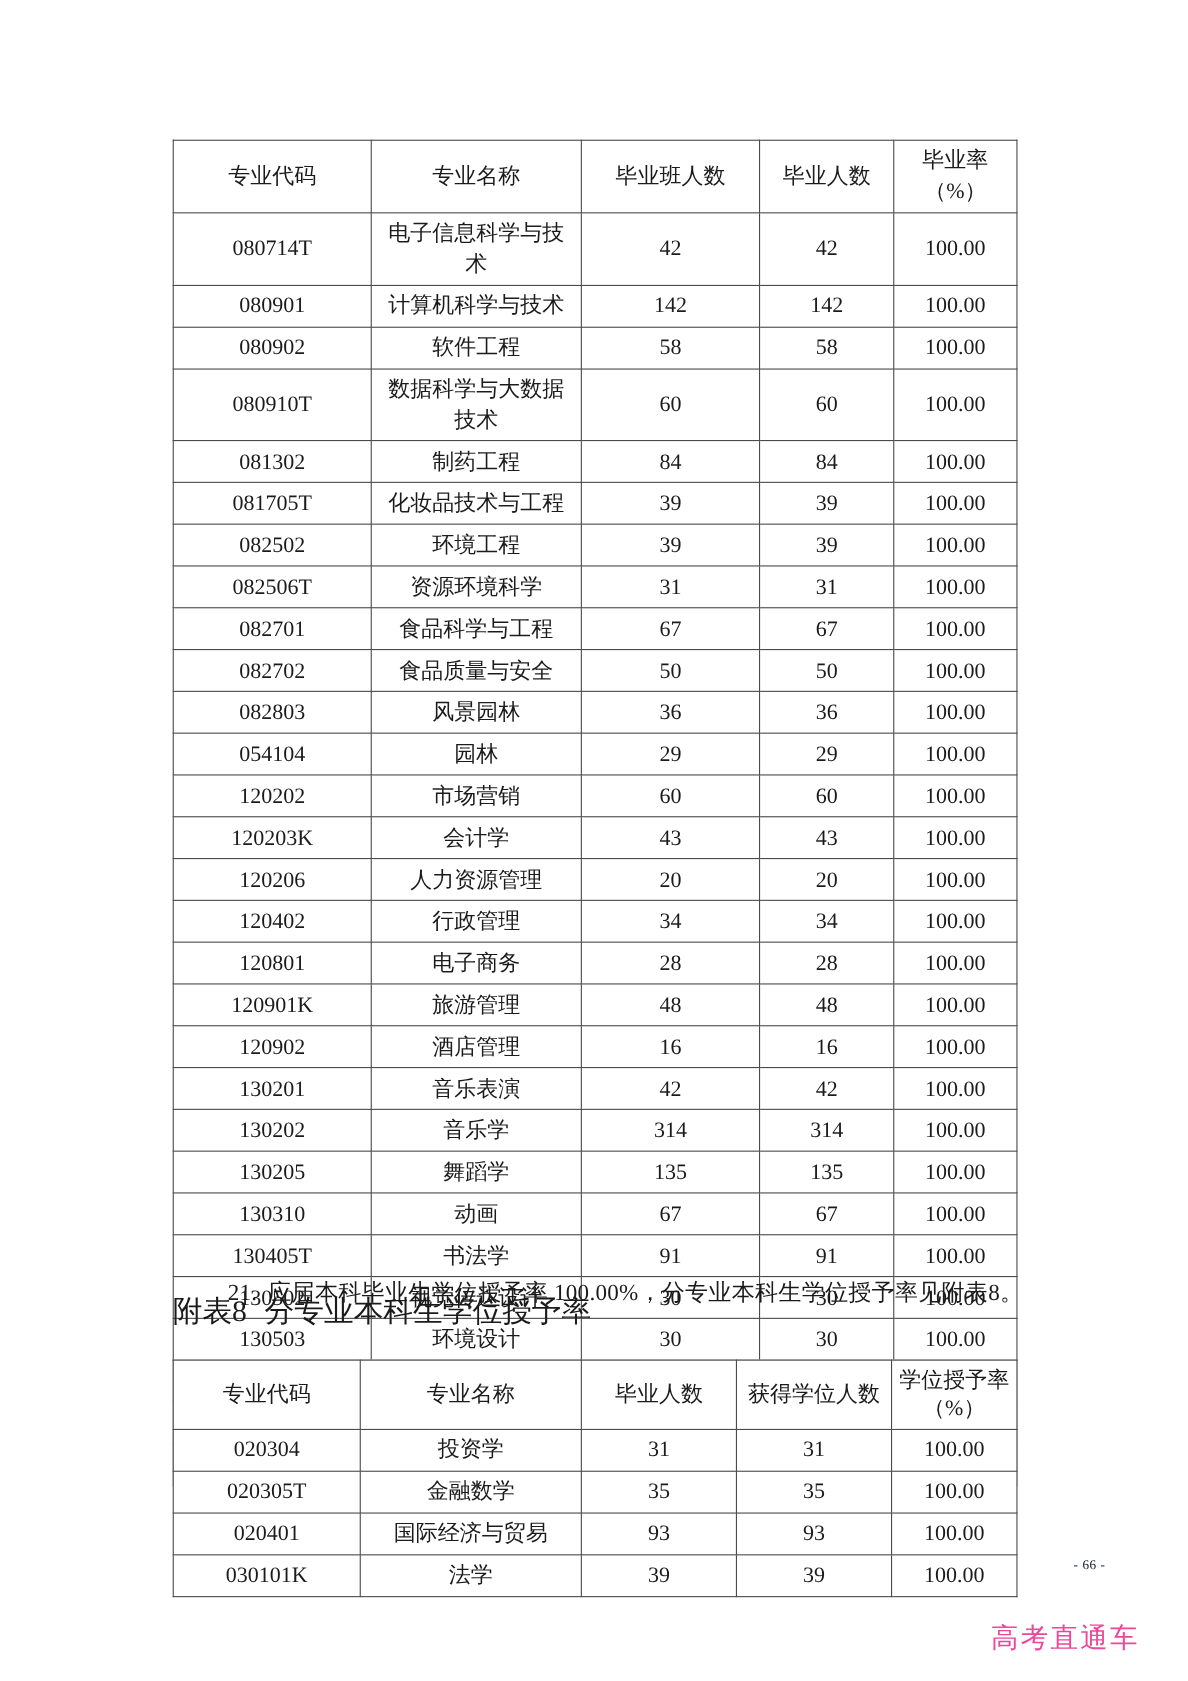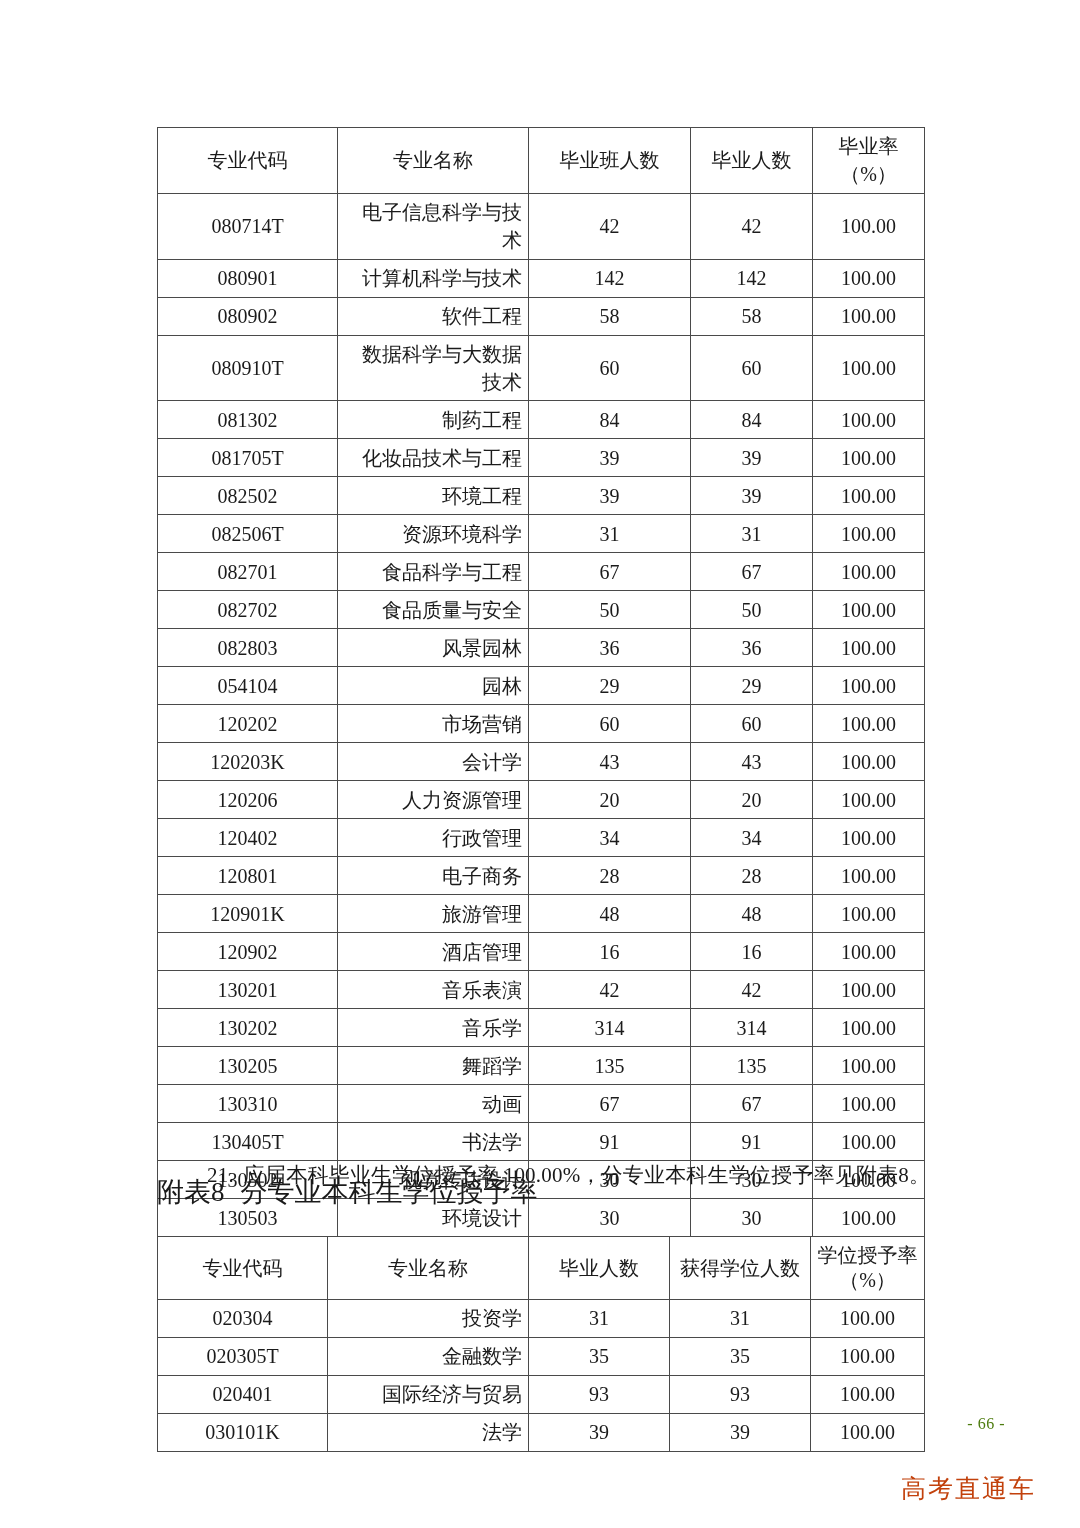--- a/index.html
+++ b/index.html
@@ -33,21 +33,21 @@
     border: 1px solid #4a4a4a;
     font-weight: normal;
     font-size: 20px;
     line-height: 1.42;
     padding: 4px 6px;
     color: #1b1b1b;
     vertical-align: middle;
     font-family: "Liberation Serif", "DejaVu Serif", serif;
   }
   .c-center { text-align: center; }
-  .c-left   { text-align: right; padding-left: 12px; }
+  .c-left   { text-align: center; padding-left: 12px; }
 
   
   #table-graduation {
     left: 157px;
     top: 127px;
     width: 767px;
   }
   #table-graduation .col-code  { width: 180px; }
   #table-graduation .col-name  { width: 191px; }
   #table-graduation .col-cls   { width: 162px; }
@@ -93,30 +93,30 @@
     font-size: 27px;
     line-height: 1.5;
   }
   .caption-gap { display: inline-block; width: 16px; }
 
   
   .page-number {
     position: absolute;
     right: 75px;
     top: 1415px;
-    font-size: 16px;
-    color: #4d7c0f;
+    font-size: 12px;
+    color: #0f172a;
     letter-spacing: 0.5px;
   }
   .watermark {
     position: absolute;
     right: 44px;
     top: 1472px;
     font-size: 25px;
-    color: #c2410c;
+    color: #ec4899;
     font-family: "Liberation Sans", "DejaVu Sans", sans-serif;
     letter-spacing: 2px;
     white-space: nowrap;
   }
 </style>
 </head>
 <body>
 
 <div class="page">
 

